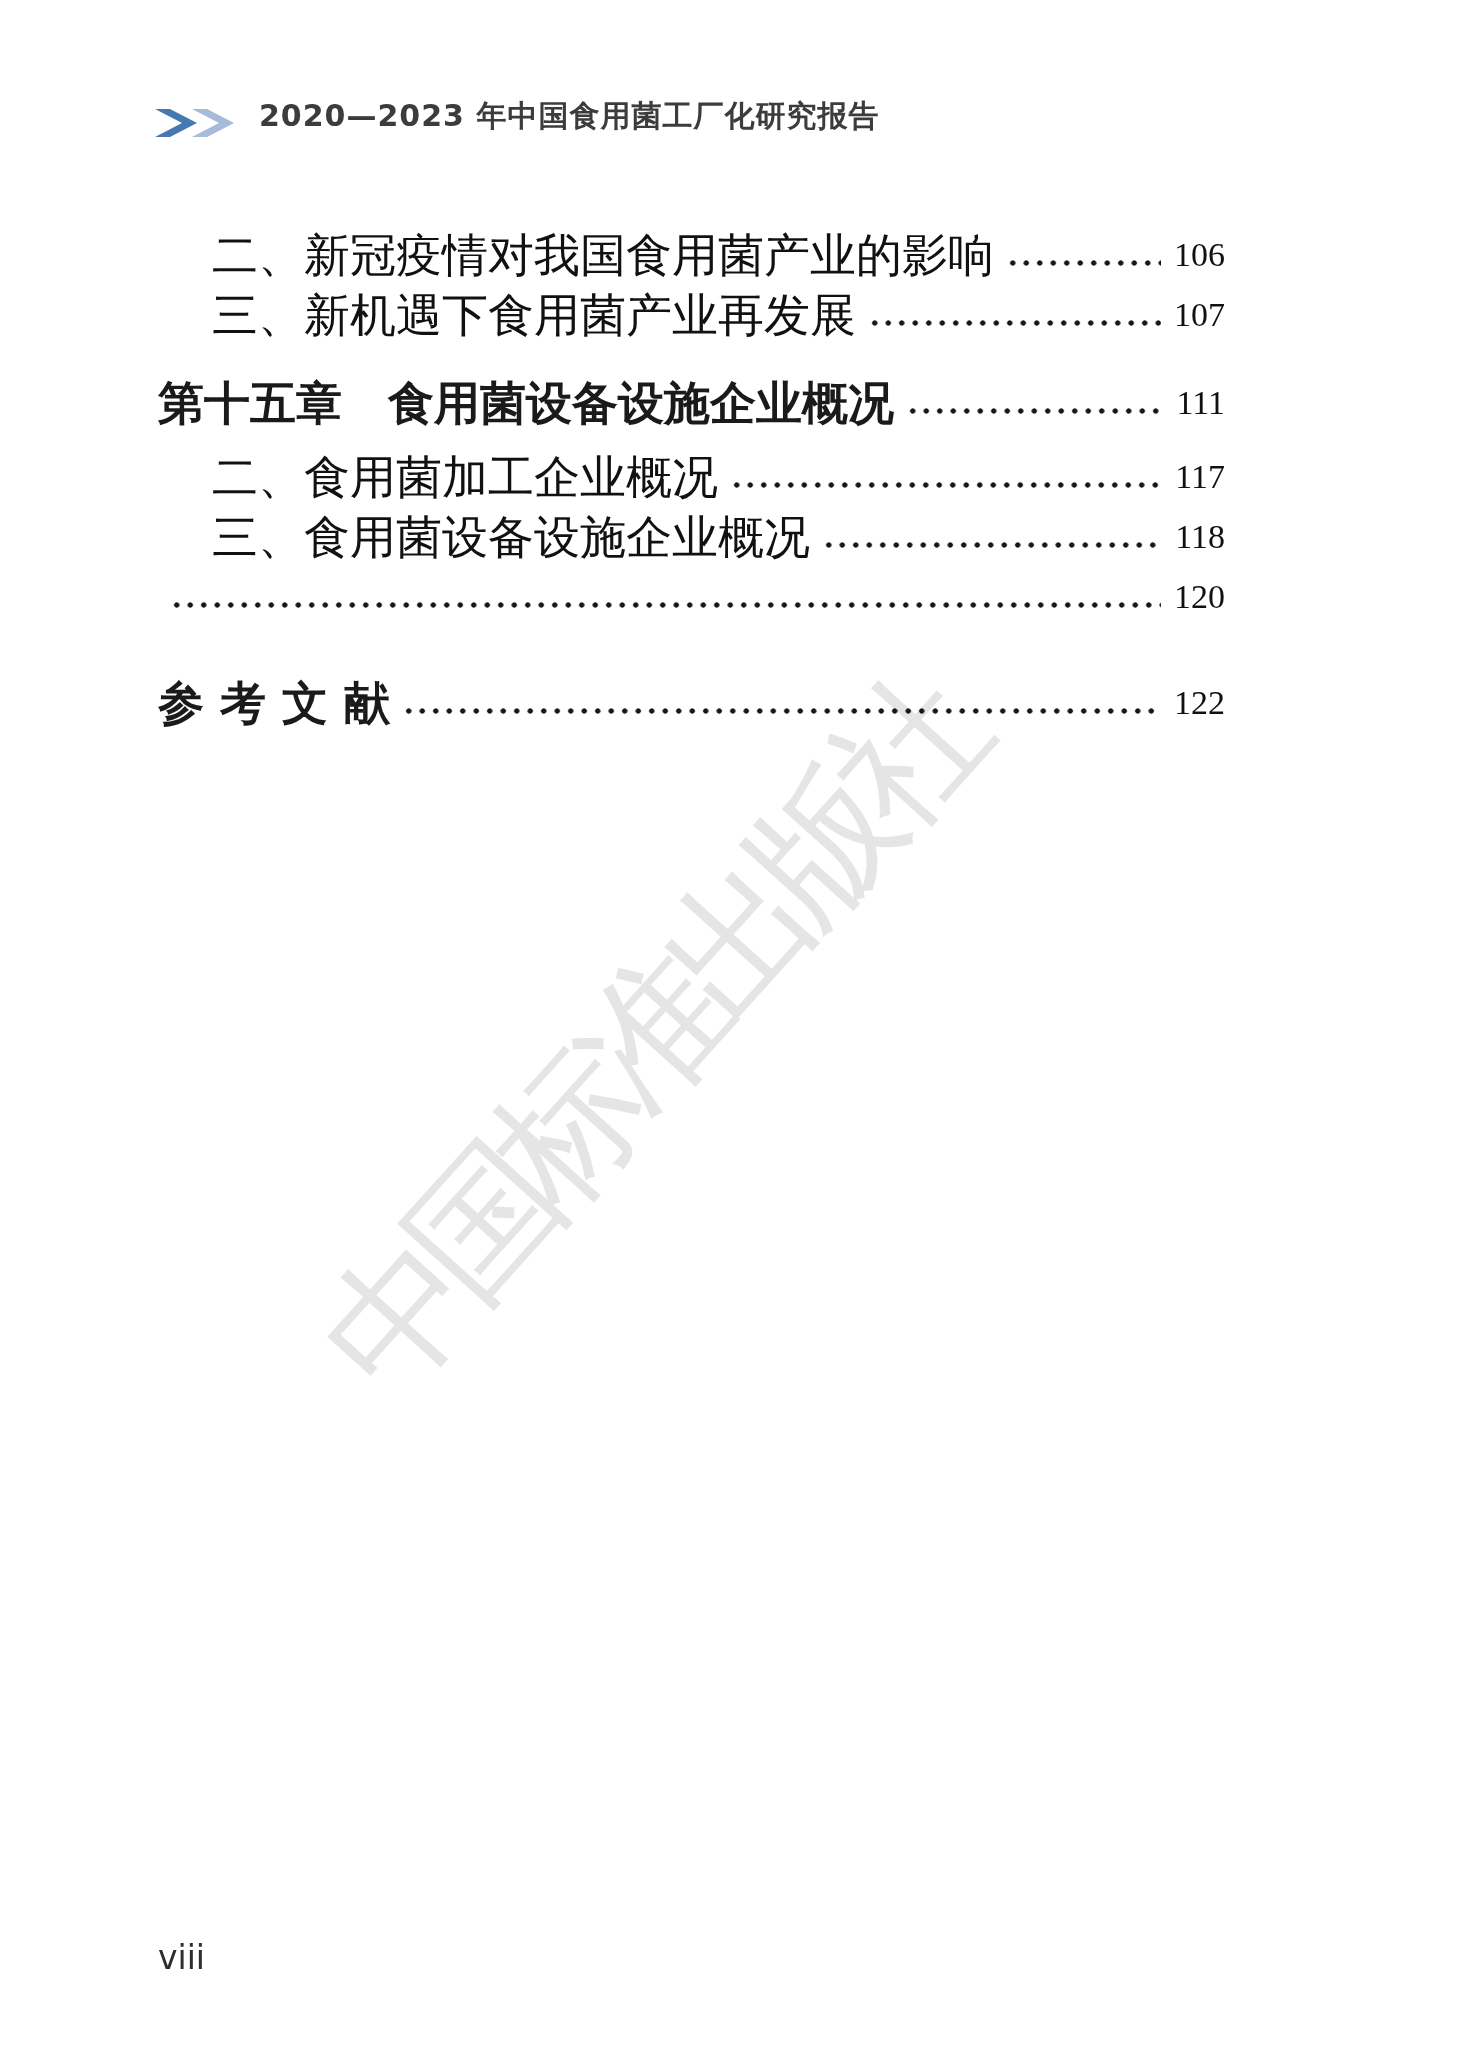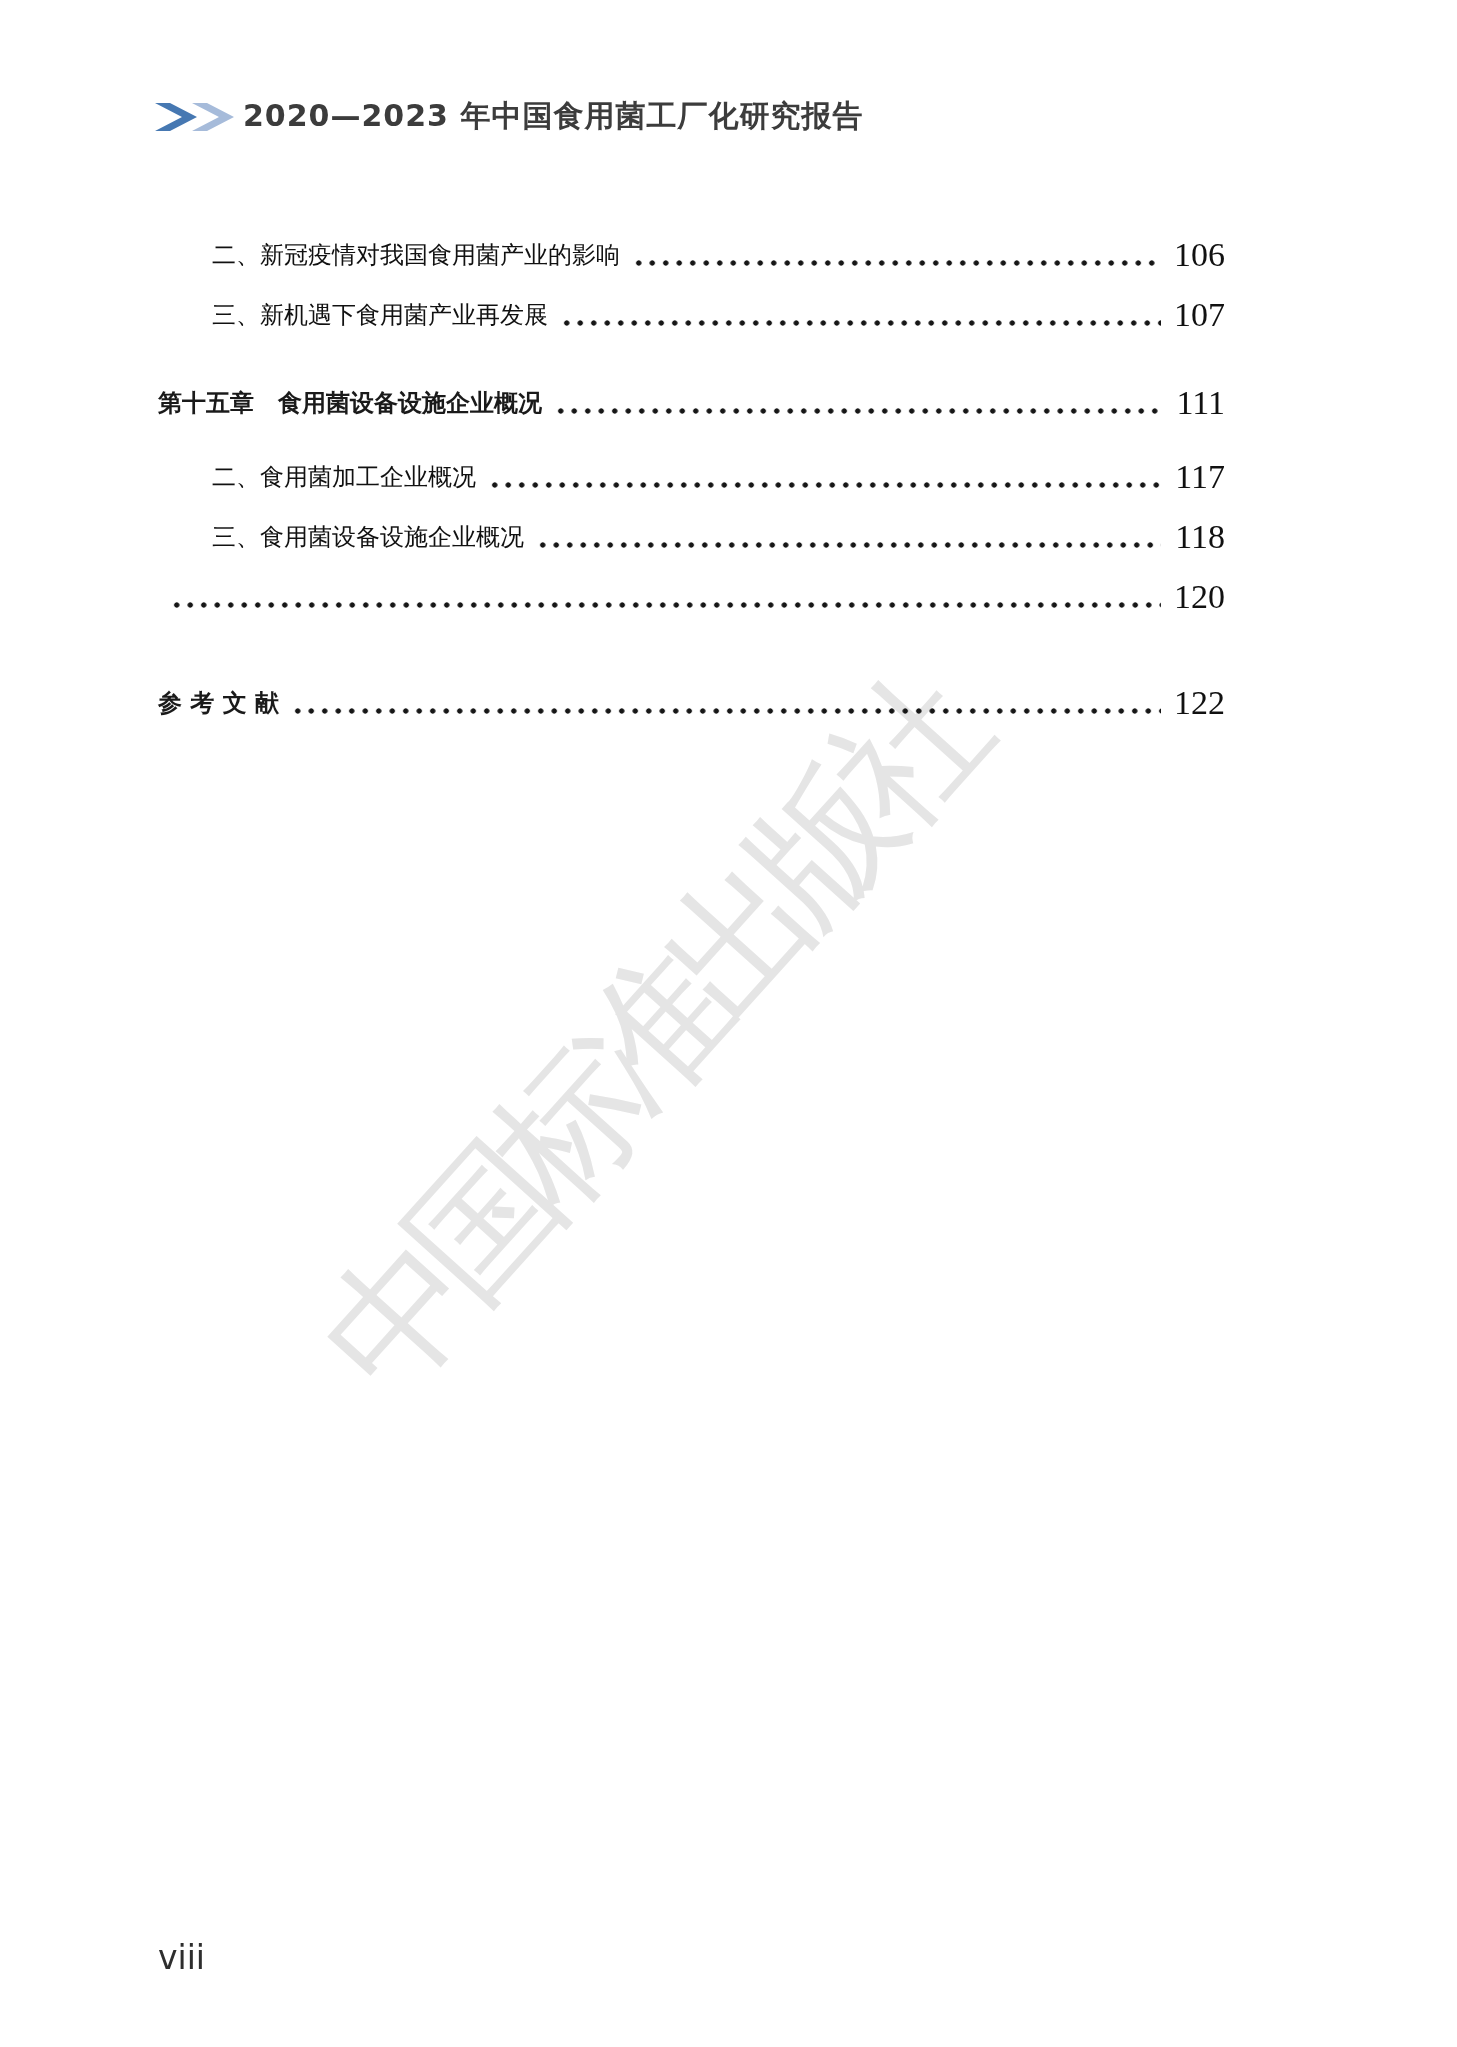--- a/index.html
+++ b/index.html
@@ -7,21 +7,21 @@
     position:relative;
     width:1457px;height:2047px;
     background:#ffffff;
     overflow:hidden;
     font-family:"DejaVu Serif","Liberation Serif",serif;
     color:#1a1a1a;
   }
   
   .page-header{
     position:absolute;left:155px;top:96px;
-    display:flex;align-items:center;gap:8px;
+    display:flex;align-items:flex-end;gap:24px;
   }
   .chevrons{display:block;flex:0 0 auto;}
   .header-title{
     font-family:"DejaVu Sans","Liberation Sans",sans-serif;
     font-weight:bold;
     font-size:30px;
     letter-spacing:1px;
     color:#3c3c3c;
     white-space:nowrap;
   }
@@ -30,21 +30,21 @@
     position:absolute;left:158px;top:236px;width:1067px;
     display:flex;flex-direction:column;
   }
   .toc-row{
     display:flex;align-items:center;
     line-height:38px;height:38px;
     margin-bottom:22px;
   }
   .toc-row .toc-label{
     white-space:nowrap;
-    font-size:24px;
+    font-size:46px;
     color:#111;
   }
   .toc-row.sub .toc-label{padding-left:54px;}
   .toc-row.chapter{margin-top:28px;margin-bottom:36px;}
   .toc-row.chapter .toc-label,
   .toc-row.ref .toc-label{
     font-family:"DejaVu Sans","Liberation Sans",sans-serif;
     font-weight:bold;
     color:#1a1a1a;
   }

